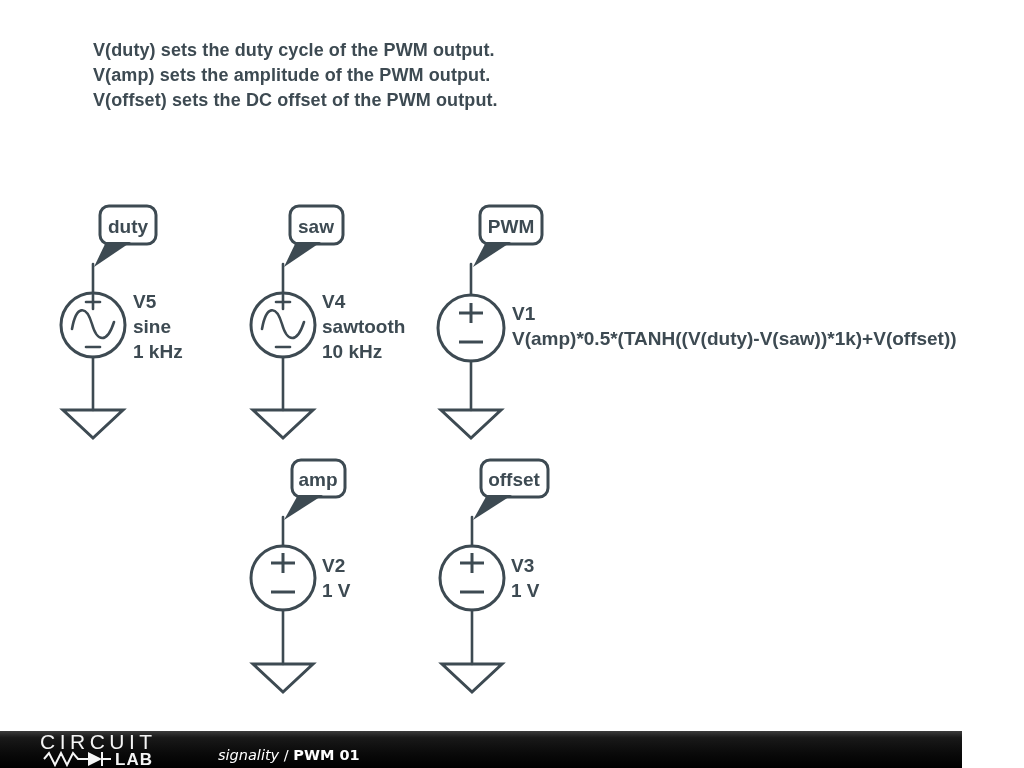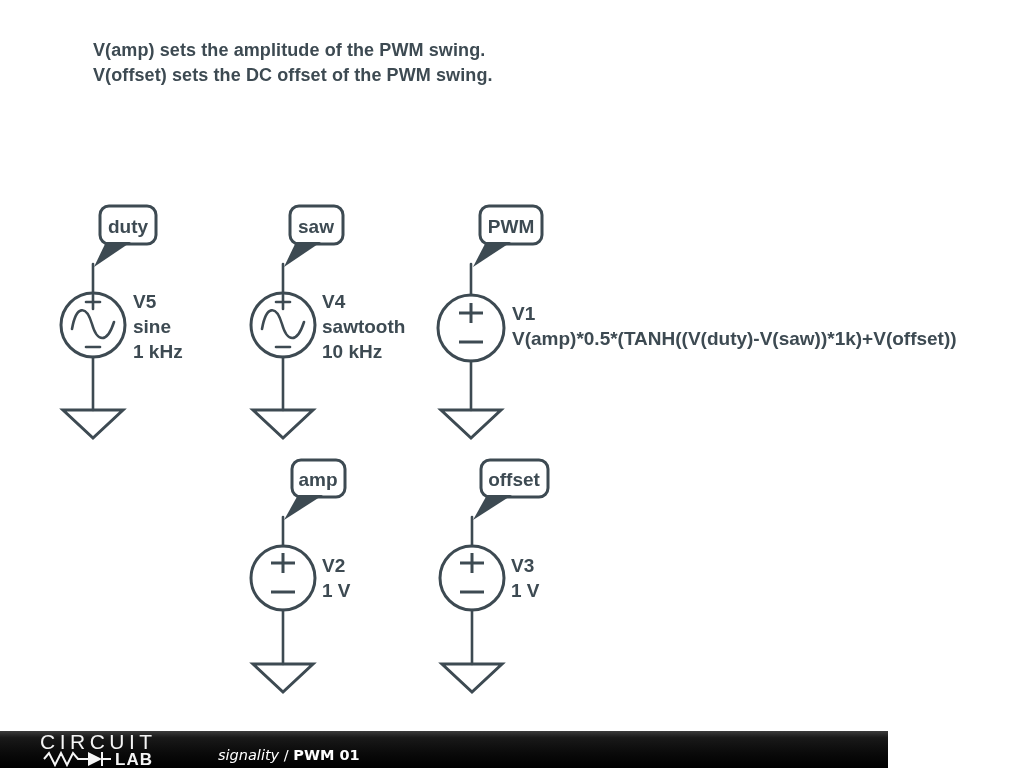--- a/index.html
+++ b/index.html
@@ -21,21 +21,21 @@
   .gnd    { stroke:#3d4a52; stroke-width:3; fill:none; stroke-linejoin:miter; }
   .flagtext {
     font-family:"Liberation Sans", sans-serif; font-weight:bold; font-size:19px;
     fill:#3d4a52; text-anchor:middle;
   }
   .lbl {
     font-family:"Liberation Sans", sans-serif; font-weight:bold; font-size:19px;
     fill:#3d4a52;
   }
   .footer-bar {
-    position:absolute; left:0; bottom:0; width:888px; height:37px;
+    position:absolute; left:0; bottom:0; width:962px; height:37px;
     background:linear-gradient(180deg, #3c3c3c 0%, #191919 18%, #0a0a0a 60%, #000000 100%);
   }
   .logo { position:absolute; left:38px; top:1px; }
   .logo-word1 {
     font-family:"Liberation Sans", sans-serif; font-weight:normal; font-size:21px;
     letter-spacing:4.5px; fill:#f5f5f5;
   }
   .logo-word2 {
     font-family:"Liberation Sans", sans-serif; font-weight:bold; font-size:17px;
     letter-spacing:1px; fill:#f5f5f5;
@@ -47,22 +47,23 @@
     font-family:"DejaVu Sans", sans-serif; font-size:14.5px; line-height:17.5px;
     white-space:nowrap;
   }
   .footer-author { font-style:italic; }
   .footer-title  { font-weight:bold; }
 </style>
 </head>
 <body>
 
 <div class="notes">
-  <div>V(amp) sets the amplitude of the PWM swing.</div>
-  <div>V(offset) sets the DC offset of the PWM swing.</div>
+  <div>V(duty) sets the duty cycle of the PWM output.</div>
+  <div>V(amp) sets the amplitude of the PWM output.</div>
+  <div>V(offset) sets the DC offset of the PWM output.</div>
 </div>
 
 <svg class="schematic" width="1024" height="731" viewBox="0 0 1024 731">
 
   <g>
     <rect class="flagrect" x="100" y="206" width="56" height="38" rx="9"></rect>
     <path class="fillink" d="M106,242 L131,242 L94,267 Z"></path>
     <text class="flagtext" x="128" y="233">duty</text>
     <line class="wire" x1="93" y1="264" x2="93" y2="293"></line>
     <circle class="sym" cx="93" cy="325" r="32"></circle>

